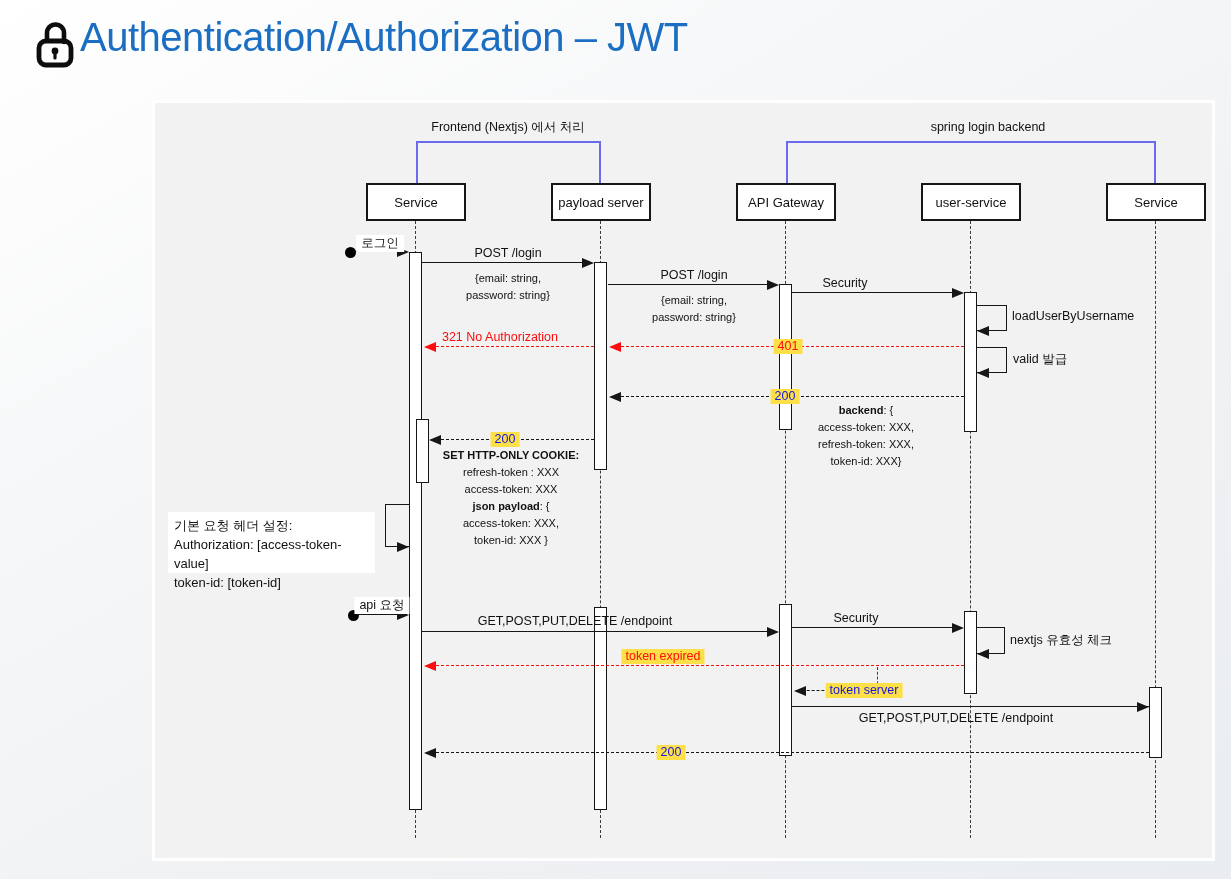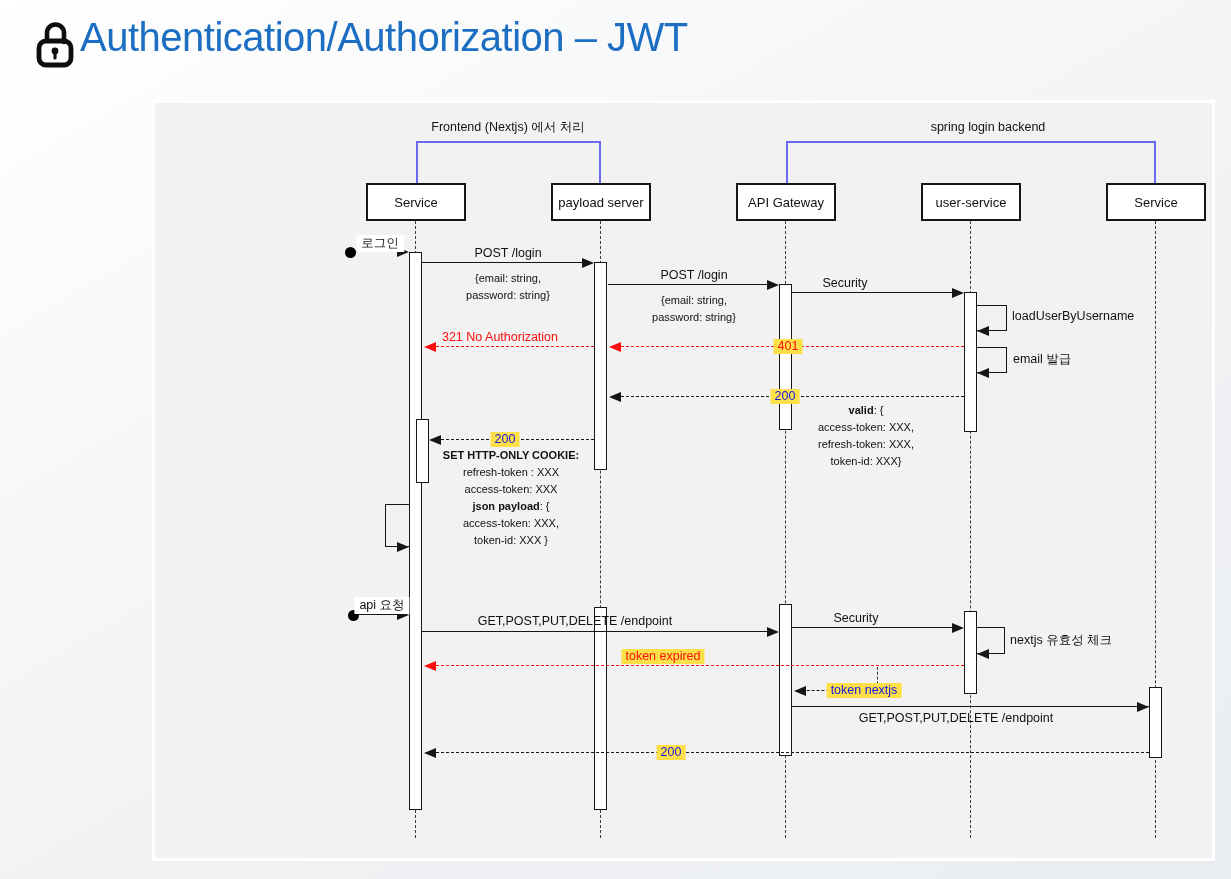--- a/index.html
+++ b/index.html
@@ -97,21 +97,21 @@
   <div class="act" style="left:779px;top:604px;height:152px;"></div>
   <div class="act" style="left:964px;top:611px;height:83px;"></div>
   <div class="act" style="left:1149px;top:687px;height:71px;"></div>
 
   <div class="loop-r" style="left:977px;top:305px;width:30px;height:26px;"></div>
   <div class="arr l" style="left:977px;top:326px;"></div>
   <div class="lbl-l" style="left:1012px;top:309px;">loadUserByUsername</div>
 
   <div class="loop-r" style="left:977px;top:347px;width:30px;height:26px;"></div>
   <div class="arr l" style="left:977px;top:368px;"></div>
-  <div class="lbl-l" style="left:1013px;top:352px;">email 발급</div>
+  <div class="lbl-l" style="left:1013px;top:352px;">valid 발급</div>
 
   <div class="loop-r" style="left:977px;top:627px;width:28px;height:27px;"></div>
   <div class="arr l" style="left:977px;top:649px;"></div>
   <div class="lbl-l" style="left:1010px;top:633px;">nextjs 유효성 체크</div>
 
   <div class="loop-l" style="left:385px;top:504px;width:24px;height:43px;"></div>
   <div class="arr r" style="left:397px;top:542px;"></div>
 
   <div class="dot" style="left:345px;top:247px;"></div>
   <div class="hline" style="left:354px;top:251px;width:45px;"></div>
@@ -139,36 +139,39 @@
   <div class="lbl red-t" style="left:500px;top:330px;">321 No Authorization</div>
 
   <div class="hline red" style="left:611px;top:346px;width:353px;"></div>
   <div class="arr l redl" style="left:609px;top:342px;"></div>
   <div class="lbl red-t obg" style="left:788px;top:339px;">401</div>
 
   <div class="hline dash" style="left:611px;top:396px;width:353px;"></div>
   <div class="arr l" style="left:609px;top:392px;"></div>
   <div class="lbl blue-t obg" style="left:785px;top:389px;">200</div>
 
-  <div class="blk" style="left:866px;top:402px;"><span class="b">valid</span><span>: {</span>
+  <div class="blk" style="left:866px;top:402px;"><span class="b">backend</span><span>: {</span>
 <span>access-token: XXX,
 refresh-token: XXX,
 token-id: XXX}</span></div>
 
   <div class="hline dash" style="left:431px;top:439px;width:163px;"></div>
   <div class="arr l" style="left:429px;top:435px;"></div>
   <div class="lbl blue-t obg" style="left:505px;top:432px;">200</div>
 
   <div class="blk" style="left:511px;top:447px;"><span class="b">SET HTTP-ONLY COOKIE:</span>
 <span>refresh-token : XXX
 access-token: XXX</span>
 <span class="b">json payload</span><span>: {</span>
 <span>access-token: XXX,
 token-id: XXX }</span></div>
 
+  <div class="note" style="left:168px;top:512px;width:207px;height:61px;padding:4px 6px;">기본 요청 헤더 설정:
+Authorization:  [access-token-value]
+token-id: [token-id]</div>
 
   <div class="dot" style="left:348px;top:610px;"></div>
   <div class="hline" style="left:357px;top:614px;width:43px;"></div>
   <div class="arr r" style="left:397px;top:610px;"></div>
   <div class="lbl wbg" style="left:382px;top:597px;">api 요청</div>
 
 
   <div class="hline" style="left:422px;top:631px;width:348px;"></div>
   <div class="arr r" style="left:767px;top:627px;"></div>
   <div class="lbl" style="left:575px;top:614px;">GET,POST,PUT,DELETE /endpoint</div>
@@ -177,21 +180,21 @@
   <div class="arr r" style="left:952px;top:623px;"></div>
   <div class="lbl" style="left:856px;top:611px;">Security</div>
 
   <div class="hline red" style="left:426px;top:665px;width:538px;"></div>
   <div class="arr l redl" style="left:424px;top:661px;"></div>
   <div class="lbl red-t obg" style="left:663px;top:649px;">token expired</div>
 
   <div class="vline" style="left:877px;top:667px;height:22px;"></div>
   <div class="hline dash" style="left:797px;top:690px;width:81px;"></div>
   <div class="arr l" style="left:794px;top:686px;"></div>
-  <div class="lbl blue-t obg" style="left:864px;top:683px;">token nextjs</div>
+  <div class="lbl blue-t obg" style="left:864px;top:683px;">token server</div>
 
   <div class="hline" style="left:792px;top:706px;width:357px;"></div>
   <div class="arr r" style="left:1137px;top:702px;"></div>
   <div class="lbl" style="left:956px;top:711px;">GET,POST,PUT,DELETE /endpoint</div>
 
   <div class="hline dash" style="left:426px;top:752px;width:723px;"></div>
   <div class="arr l" style="left:424px;top:748px;"></div>
   <div class="lbl blue-t obg" style="left:671px;top:745px;">200</div>
 
 </div>

